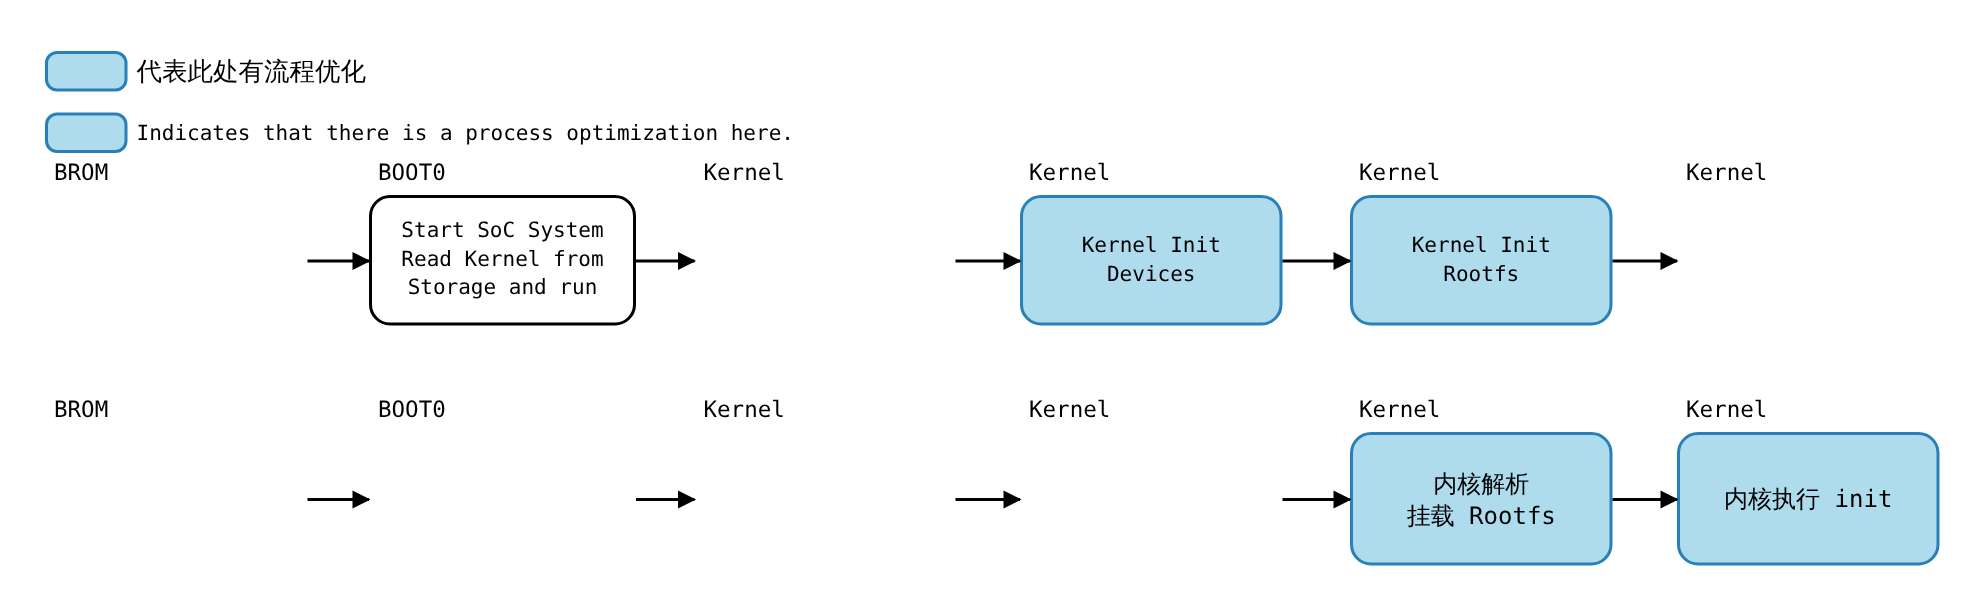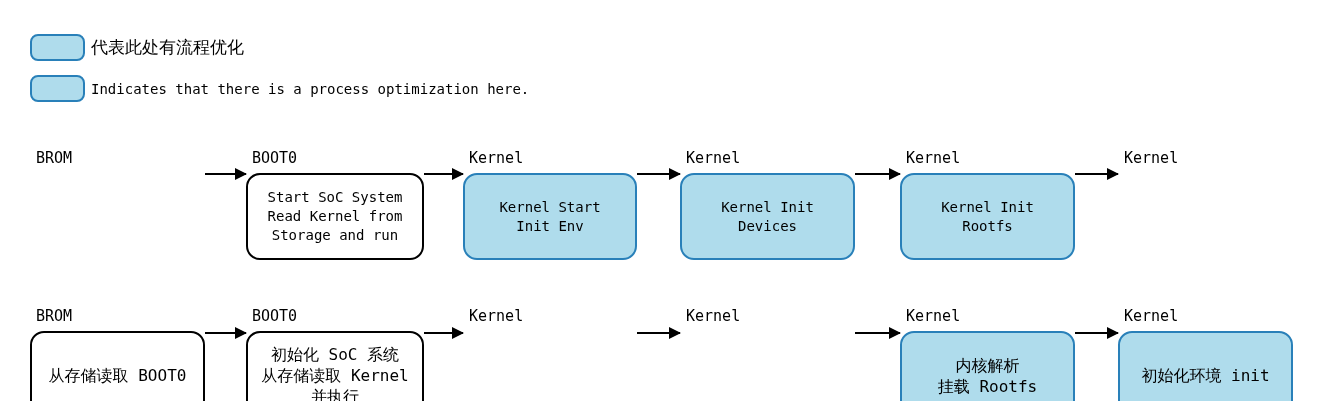--- a/index.html
+++ b/index.html
@@ -47,21 +47,20 @@
   .node { position: absolute; }
   .node.r1 { top: 106px; }
   .node.r2 { top: 264px; }
   .node-label {
     font-size: 15px;
     height: 19px;
     line-height: 19px;
     padding-left: 6px;
     margin-bottom: 5px;
     white-space: nowrap;
-    margin-top: 43px;
   }
   .node-box {
     box-sizing: border-box;
     width: 100%;
     border-radius: 14px;
     display: flex;
     align-items: center;
     justify-content: center;
     text-align: center;
   }
@@ -124,24 +123,20 @@
   <div class="node r1" style="left:246px;width:178px">
     <div class="node-label">BOOT0</div>
     <div class="node-box plain">
       <div class="box-text">Start SoC System
 Read Kernel from
 Storage and run</div>
     </div>
   </div>
   <div class="node r1" style="left:463px;width:174px">
     <div class="node-label">Kernel</div>
-    <div class="node-box optimized">
-      <div class="box-text">Kernel Start
-Init Env</div>
-    </div>
   </div>
   <div class="node r1" style="left:680px;width:175px">
     <div class="node-label">Kernel</div>
     <div class="node-box optimized">
       <div class="box-text">Kernel Init
 Devices</div>
     </div>
   </div>
   <div class="node r1" style="left:900px;width:175px">
     <div class="node-label">Kernel</div>
@@ -155,49 +150,41 @@
   </div>
 
   <div class="arrow" style="left:205px;top:173px;width:41px"></div>
   <div class="arrow" style="left:424px;top:173px;width:39px"></div>
   <div class="arrow" style="left:637px;top:173px;width:43px"></div>
   <div class="arrow" style="left:855px;top:173px;width:45px"></div>
   <div class="arrow" style="left:1075px;top:173px;width:43px"></div>
 
   <div class="node r2" style="left:30px;width:175px">
     <div class="node-label">BROM</div>
-    <div class="node-box plain">
-      <div class="box-text zh">从存储读取 BOOT0</div>
-    </div>
   </div>
   <div class="node r2" style="left:246px;width:178px">
     <div class="node-label">BOOT0</div>
-    <div class="node-box plain">
-      <div class="box-text zh">初始化 SoC 系统
-从存储读取 Kernel
-并执行</div>
-    </div>
   </div>
   <div class="node r2" style="left:463px;width:174px">
     <div class="node-label">Kernel</div>
   </div>
   <div class="node r2" style="left:680px;width:175px">
     <div class="node-label">Kernel</div>
   </div>
   <div class="node r2" style="left:900px;width:175px">
     <div class="node-label">Kernel</div>
     <div class="node-box optimized">
       <div class="box-text zh">内核解析
 挂载 Rootfs</div>
     </div>
   </div>
   <div class="node r2" style="left:1118px;width:175px">
     <div class="node-label">Kernel</div>
     <div class="node-box optimized">
-      <div class="box-text zh">初始化环境 init</div>
+      <div class="box-text zh">内核执行 init</div>
     </div>
   </div>
 
   <div class="arrow" style="left:205px;top:332px;width:41px"></div>
   <div class="arrow" style="left:424px;top:332px;width:39px"></div>
   <div class="arrow" style="left:637px;top:332px;width:43px"></div>
   <div class="arrow" style="left:855px;top:332px;width:45px"></div>
   <div class="arrow" style="left:1075px;top:332px;width:43px"></div>
 
 </div>

